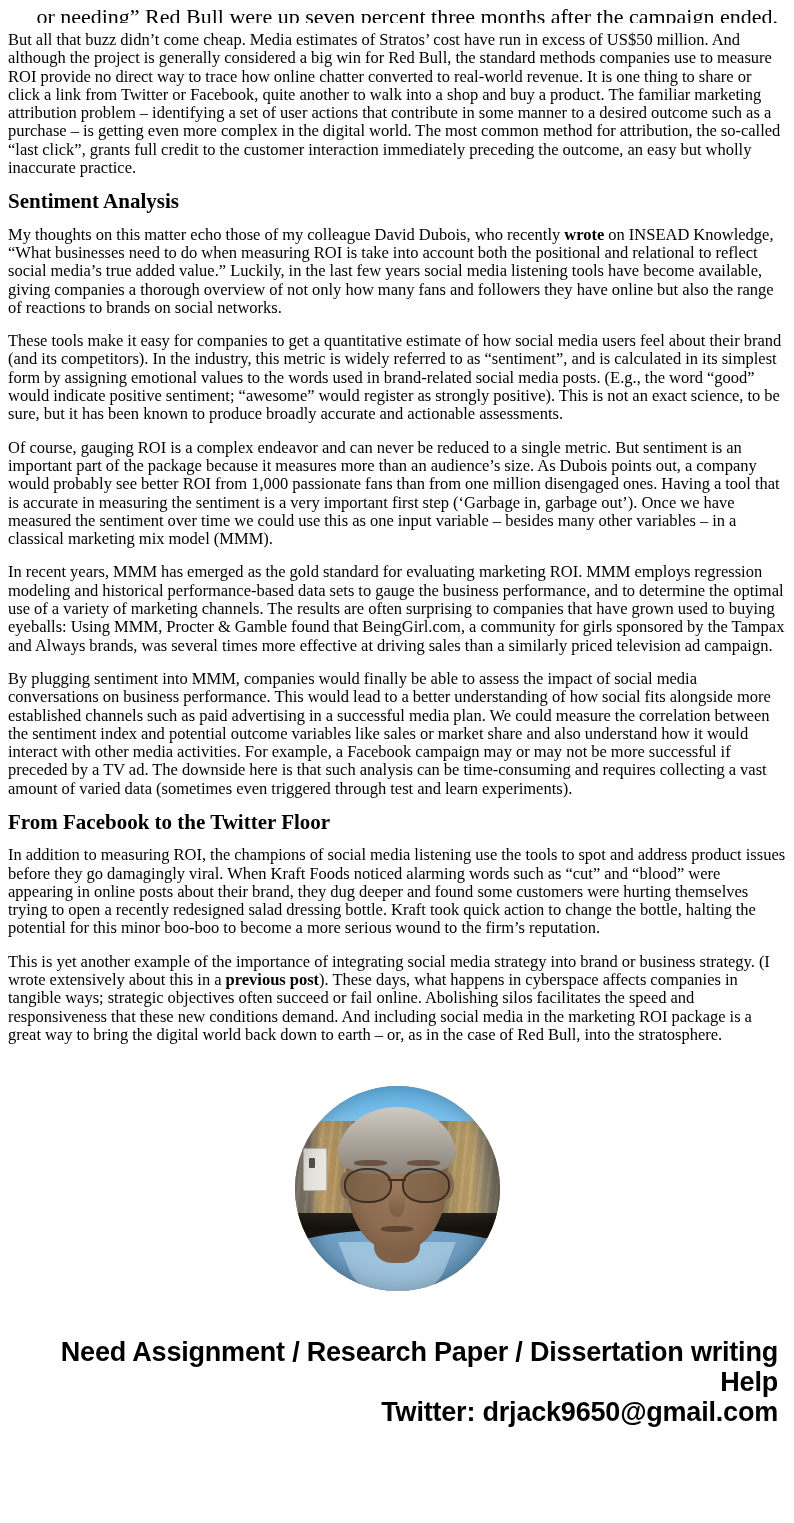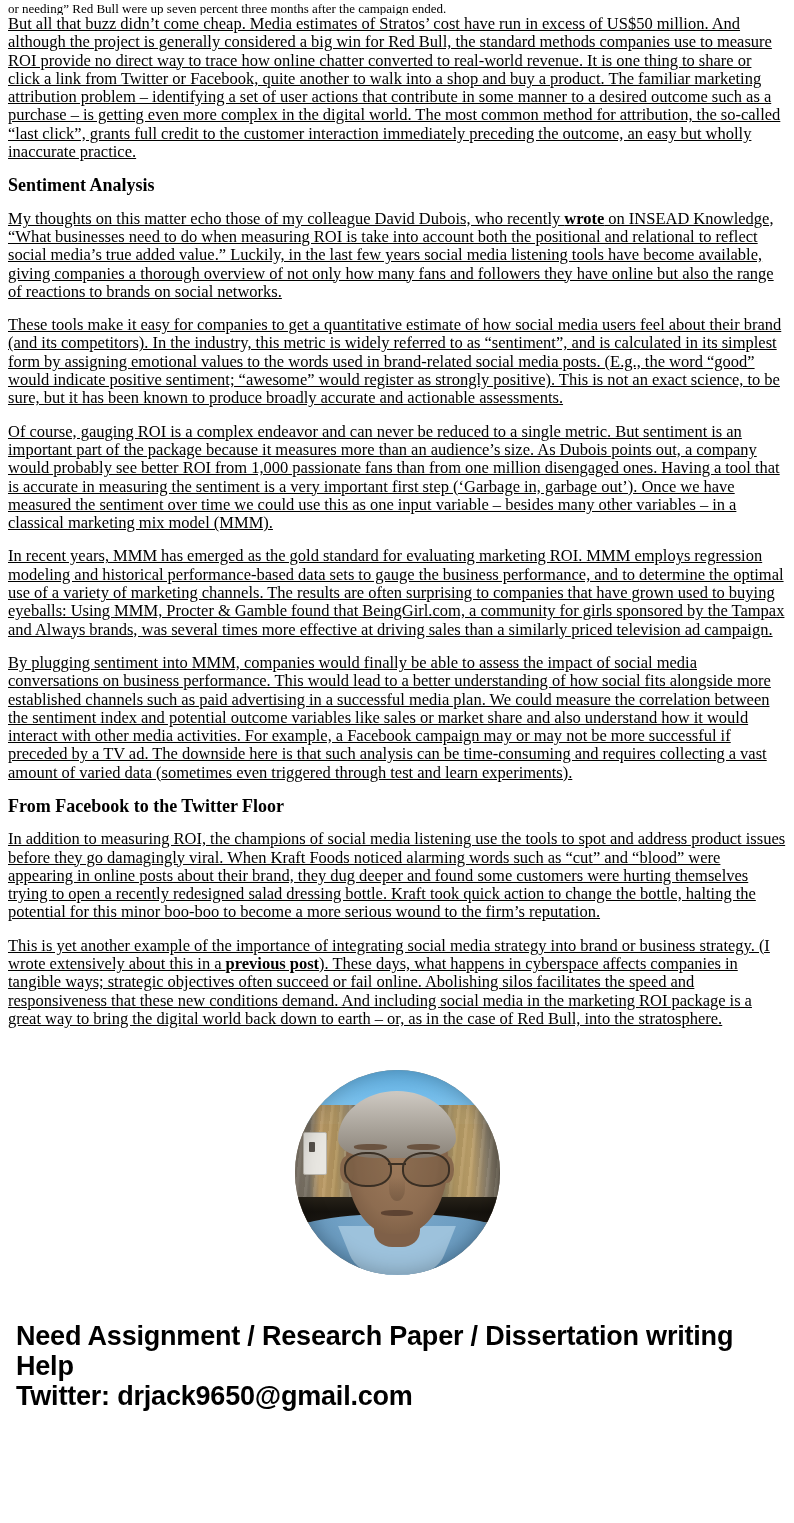--- a/index.html
+++ b/index.html
@@ -14,38 +14,37 @@
     -webkit-font-smoothing: antialiased;
   }
   .page {
     width: 794px;
     box-sizing: border-box;
     padding: 0 8px;
     position: relative;
   }
   
   .para-clipped {
-    font-size: 13px;
+    font-size: 22px;
     line-height: 18.3px;
-    margin: 0;
-    text-align: left;
+    margin: 8px;
+    text-align: right;
     height: 15px;
     overflow: hidden;
   }
   p.para {
     font-size: 16.5px;
     line-height: 18.3px;
     margin: 0 0 15px 0;
     text-align: left;
     word-spacing: -0.1px;
-    text-decoration: underline;
   }
   p.para:first-of-type { }
   h3.heading {
-    font-size: 18px;
+    font-size: 21px;
     line-height: 18.3px;
     font-weight: bold;
     margin: 0 0 15px 0;
     text-align: left;
   }
   b.strong { font-weight: bold; }
 
   
   .portrait-wrap {
     width: 100%;
@@ -243,21 +242,21 @@
     inset: 0;
     border-radius: 50%;
     box-shadow: inset 0 0 22px rgba(0,0,0,0.28);
     pointer-events: none;
   }
 
   
   .promo {
     font-family: "Liberation Sans", "DejaVu Sans", sans-serif;
     font-weight: bold;
-    text-align: left;
+    text-align: right;
     color: #000000;
     font-size: 27px;
     line-height: 30px;
     margin-top: 46px;
     padding: 0 8px;
     letter-spacing: -0.2px;
   }
   .promo .line2 { display: block; }
 </style>
 </head>

